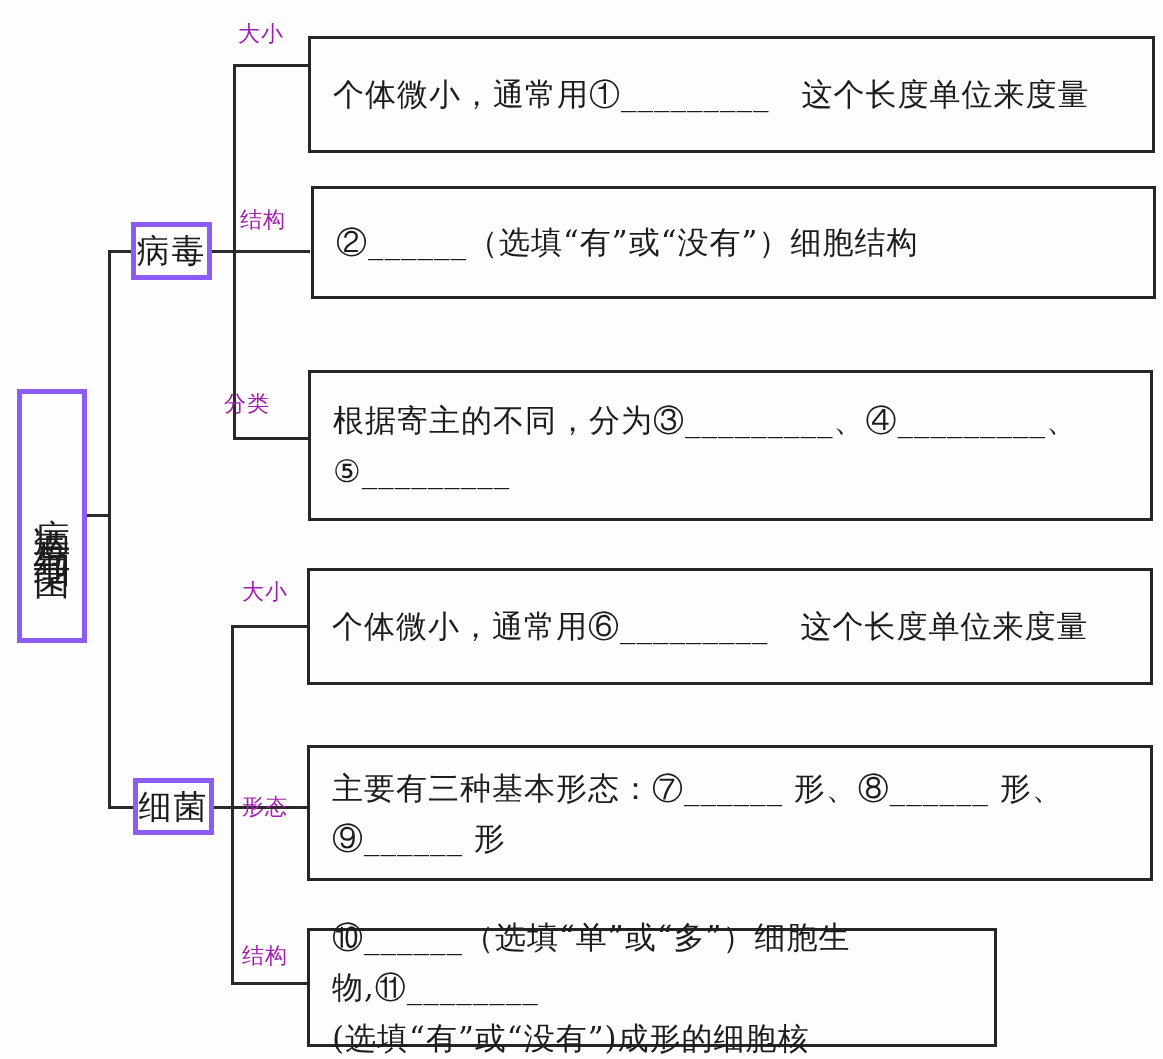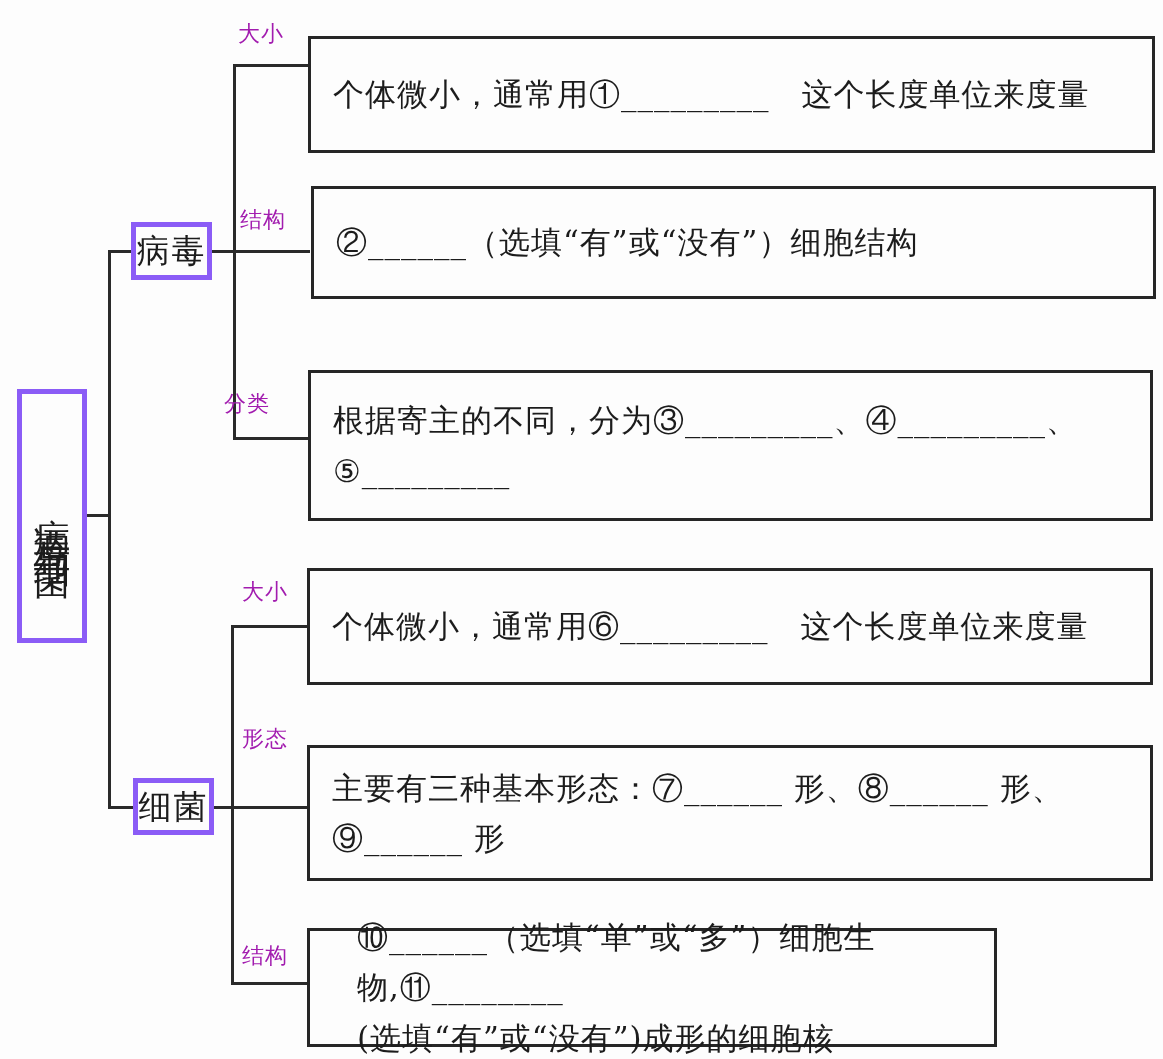--- a/index.html
+++ b/index.html
@@ -111,21 +111,21 @@
   </div>
 
   <div class="node-box small-node bacteria-box">
     <span>细菌</span>
   </div>
 
   <div class="cat-label" style="left:238px; top:21px;">大小</div>
   <div class="cat-label" style="left:240px; top:207px;">结构</div>
   <div class="cat-label" style="left:224px; top:391px;">分类</div>
   <div class="cat-label" style="left:242px; top:579px;">大小</div>
-  <div class="cat-label" style="left:242px; top:726px;">形态</div>
+  <div class="cat-label" style="left:242px; top:794px;">形态</div>
   <div class="cat-label" style="left:242px; top:943px;">结构</div>
 
   <div class="content-box" style="left:308px; top:4px; width:847px; height:117px;margin-top:32px;">
     <div class="content-text">个体微小，通常用①_________　这个长度单位来度量</div>
   </div>
 
   <div class="content-box" style="left:311px; top:186px; width:845px; height:113px;">
     <div class="content-text">②______（选填“有”或“没有”）细胞结构</div>
   </div>
 
@@ -136,18 +136,18 @@
 
   <div class="content-box" style="left:307px; top:560px; width:846px; height:117px;margin-top:8px;">
     <div class="content-text">个体微小，通常用⑥_________　这个长度单位来度量</div>
   </div>
 
   <div class="content-box" style="left:307px; top:745px; width:846px; height:136px;align-items:center;">
     <div class="content-text">主要有三种基本形态：⑦______ 形、⑧______ 形、
 ⑨______ 形</div>
   </div>
 
-  <div class="content-box" style="left:307px; top:928px; width:690px; height:119px;padding-left:25px;">
+  <div class="content-box" style="left:307px; top:928px; width:690px; height:119px;">
     <div class="content-text">⑩______（选填“单”或“多”）细胞生物,⑪________
 (选填“有”或“没有”)成形的细胞核</div>
   </div>
 
 </div>
 
 </body></html>

